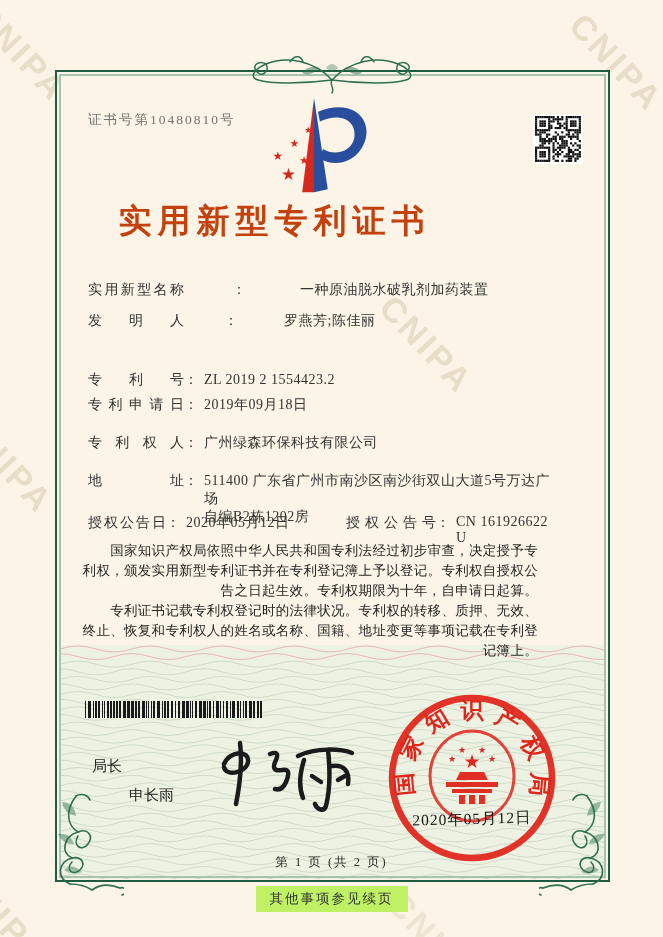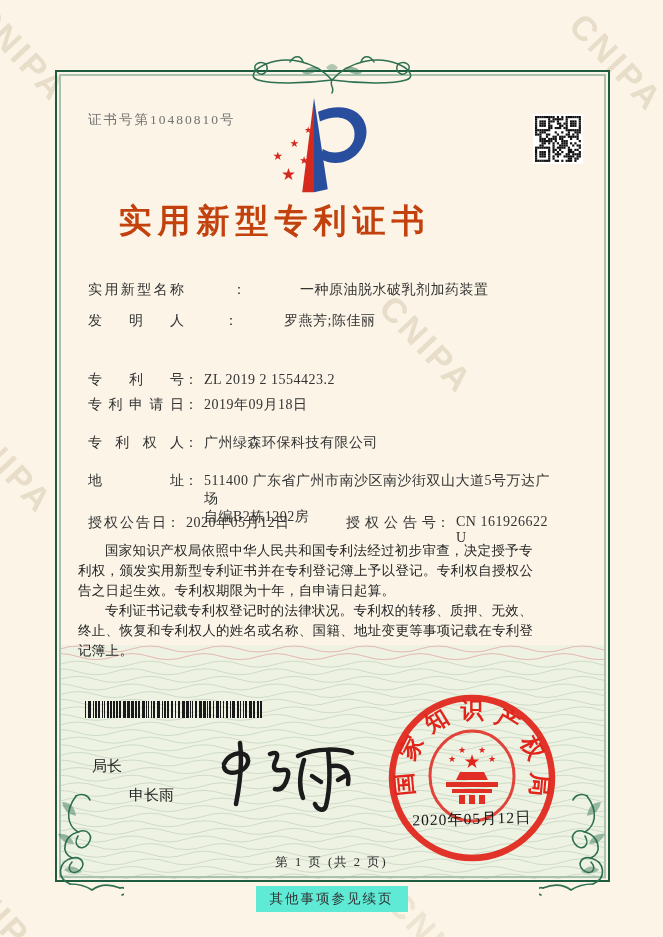--- a/index.html
+++ b/index.html
@@ -34,38 +34,38 @@
   .colon{flex:none;}
   .val{margin-left:6px;white-space:pre-line;letter-spacing:.5px;}
   #row1{top:281px;gap:48px;} #row2{top:312px;gap:40px;} #row3{top:371px;align-items:center;} #row4{top:396px;}
   #row5{top:434px;} #row6{top:472px;}
   #grant-row{position:absolute;left:88px;top:514px;width:470px;z-index:4;font-size:14px;color:#333;}
   #grant-date-grp{position:absolute;left:0;top:0;display:flex;}
   #grant-no-grp{position:absolute;left:258px;top:0;display:flex;}
 
   #legal{position:absolute;left:78px;top:541px;width:460px;z-index:4;font-size:13.5px;
       line-height:20px;color:#262626;}
-  #legal p{margin:0;text-indent:2em;letter-spacing:.3px;}
+  #legal p{margin:0;text-indent:2em;letter-spacing:.3px;text-align:right;}
 
   #barcode{position:absolute;left:85px;top:701px;width:180px;height:17px;z-index:4;}
 
   #signer{position:absolute;left:92px;top:757px;z-index:4;font-size:15px;color:#222;
       font-family:"Liberation Sans","DejaVu Sans",sans-serif;}
   #signer .t2{margin-top:10px;margin-left:37px;}
   #signature{position:absolute;left:200px;top:738px;width:190px;height:78px;z-index:4;}
 
   #seal{position:absolute;left:384px;top:692px;width:176px;height:172px;z-index:5;}
   #seal-date{position:absolute;left:384px;top:809px;width:176px;text-align:center;z-index:6;
       font-size:15.5px;color:#161616;letter-spacing:1px;transform:rotate(-1.5deg);
       font-family:"Liberation Serif","DejaVu Serif",serif;}
 
   #page-footer{position:absolute;left:0;top:854px;width:663px;text-align:center;z-index:4;
       font-size:12.5px;color:#2b2b2b;letter-spacing:2px;}
   #cont-note{position:absolute;left:0;top:886px;width:663px;text-align:center;z-index:4;}
-  #cont-note span{display:inline-block;background:#5eead4;padding:4px 14px;font-size:13.5px;
+  #cont-note span{display:inline-block;background:#bef264;padding:4px 14px;font-size:13.5px;
       color:#333;letter-spacing:2px;}
 </style>
 </head>
 <body>
 
 <div id="page">
 
   <div class="wm" style="left:-6px;top:-4px;">CNIPA</div>
   <div class="wm" style="left:590px;top:6px;">CNIPA</div>
   <div class="wm" style="left:-20px;top:408px;">CNIPA</div>

